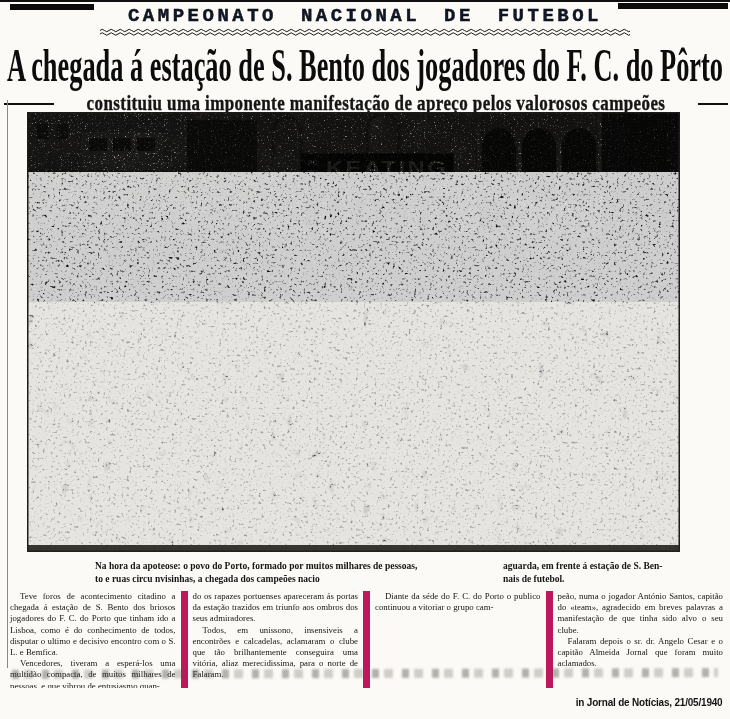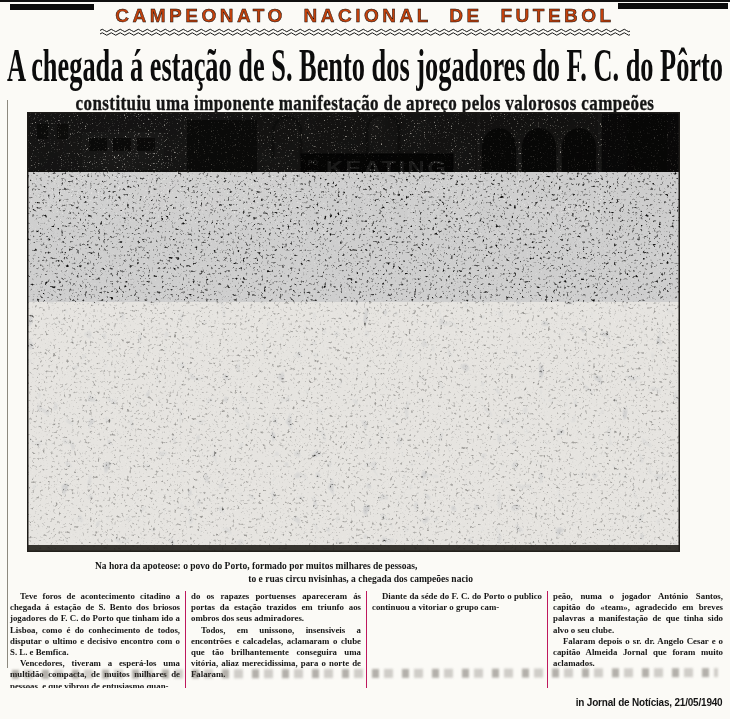--- a/index.html
+++ b/index.html
@@ -9,57 +9,57 @@
     font-family:"Liberation Serif",serif;
   }
   
   .masthead{position:absolute;top:0;left:0;width:730px;height:112px;}
   .topline{position:absolute;top:0;left:0;right:0;height:2px;background:#101010;}
   .topbar{position:absolute;top:4px;height:6px;background:#0b0b0b;}
   .topbar.left{left:10px;width:84px;}
   .topbar.right{right:2px;width:110px;top:3px;}
   .banner-title{
     position:absolute;top:5px;left:0;right:0;text-align:center;
-    font-family:Liberation Sans, sans-serif;font-weight:bold;font-size:19px;
-    letter-spacing:3.5px;word-spacing:9px;color:#c2410c;
+    font-family:Liberation Mono, monospace;font-weight:bold;font-size:19px;
+    letter-spacing:3.5px;word-spacing:9px;color:#0f172a;
     -webkit-text-stroke:.45px #0a0a0a;
   }
   .wave{position:absolute;top:28px;left:100px;}
   .headline-svg{position:absolute;top:36px;left:0;}
   .subheadline{
     position:absolute;top:94px;left:0;right:0;height:20px;
-    display:flex;align-items:center;justify-content:space-between;flex-direction:column;
+    display:flex;align-items:center;justify-content:space-between;
   }
   .subheadline .dash{height:2.4px;background:#101010;}
   .subheadline .dash.l{width:50px;margin-left:4px;}
   .subheadline .dash.r{width:30px;margin-right:2px;}
   .subheadline .txt{
     flex:1;text-align:center;font-weight:bold;font-size:17px;
     transform:scaleY(1.18);letter-spacing:.4px;white-space:nowrap;
     -webkit-text-stroke:.3px #151515;
   }
   
   .photo-wrap{position:absolute;top:112px;left:27px;width:653px;height:440px;}
   .left-rule{position:absolute;left:7px;top:100px;width:1px;height:568px;background:#8d897f;}
   
   .caption{
     position:absolute;top:560px;left:95px;right:45px;
     display:flex;gap:30px;font-weight:bold;font-size:9.5px;line-height:12.5px;
   }
   .caption .cap-left{width:378px;}
-  .caption .cap-left .l2{text-align:right;}
+  .caption .cap-left .l2{text-align:left;}
   .caption .cap-right{flex:1;}
   
   .columns{
     position:absolute;top:591px;left:5px;right:2px;height:97px;
     display:flex;overflow:hidden;
   }
   .col{flex:1;padding:0 5px;font-size:8.8px;line-height:11.2px;text-align:justify;}
-  .col + .col{border-left:1px solid #be185d;}
-  .col p{margin:0;text-indent:10px;font-weight:bold;}
+  .col + .col{border-left:7px solid #be185d;}
+  .col p{margin:0;text-indent:10px;}
   .col p.cont{text-indent:0;}
   
   .ghost-line{
     position:absolute;top:669px;left:12px;right:12px;height:9px;
     background:repeating-linear-gradient(90deg,
       rgba(72,66,58,.40) 0 7px, rgba(72,66,58,0) 7px 12px,
       rgba(72,66,58,.24) 12px 21px, rgba(72,66,58,0) 21px 30px);
     filter:blur(1.2px);transform:skewY(-.15deg);
   }
   
@@ -201,20 +201,24 @@
       <rect x="0.75" y="0.75" width="651.5" height="438.5" fill="none" stroke="#1d1b18" stroke-width="1.5"></rect>
       <rect x="0" y="433" width="653" height="7" fill="#23211d" opacity="0.9"></rect>
     </svg>
   </div>
 
   <div class="caption">
     <div class="cap-left">
       <div class="l1">Na hora da apoteose: o povo do Porto, formado por muitos milhares de pessoas,</div>
       <div class="l2">to e ruas circu nvisinhas, a chegada dos campeões nacio</div>
     </div>
+    <div class="cap-right">
+      <div>aguarda, em frente á estação de S. Ben-</div>
+      <div>nais de futebol.</div>
+    </div>
   </div>
 
   <div class="columns">
     <div class="col">
       <p>Teve foros de acontecimento citadino a chegada á estação de S. Bento dos briosos jogadores do F. C. do Porto que tinham ido a Lisboa, como é do conhecimento de todos, disputar o ultimo e decisivo encontro com o S. L. e Bemfica.</p>
       <p>Vencedores, tiveram a esperá-los uma multidão compacta, de muitos milhares de pessoas, e que vibrou de entusiasmo quan-</p>
     </div>
     <div class="col">
       <p class="cont">do os rapazes portuenses apareceram ás portas da estação trazidos em triunfo aos ombros dos seus admiradores.</p>
       <p>Todos, em unissono, insensiveis a encontrões e calcadelas, aclamaram o clube que tão brilhantemente conseguira uma vitória, aliaz merecidissima, para o norte de Falaram.</p>

